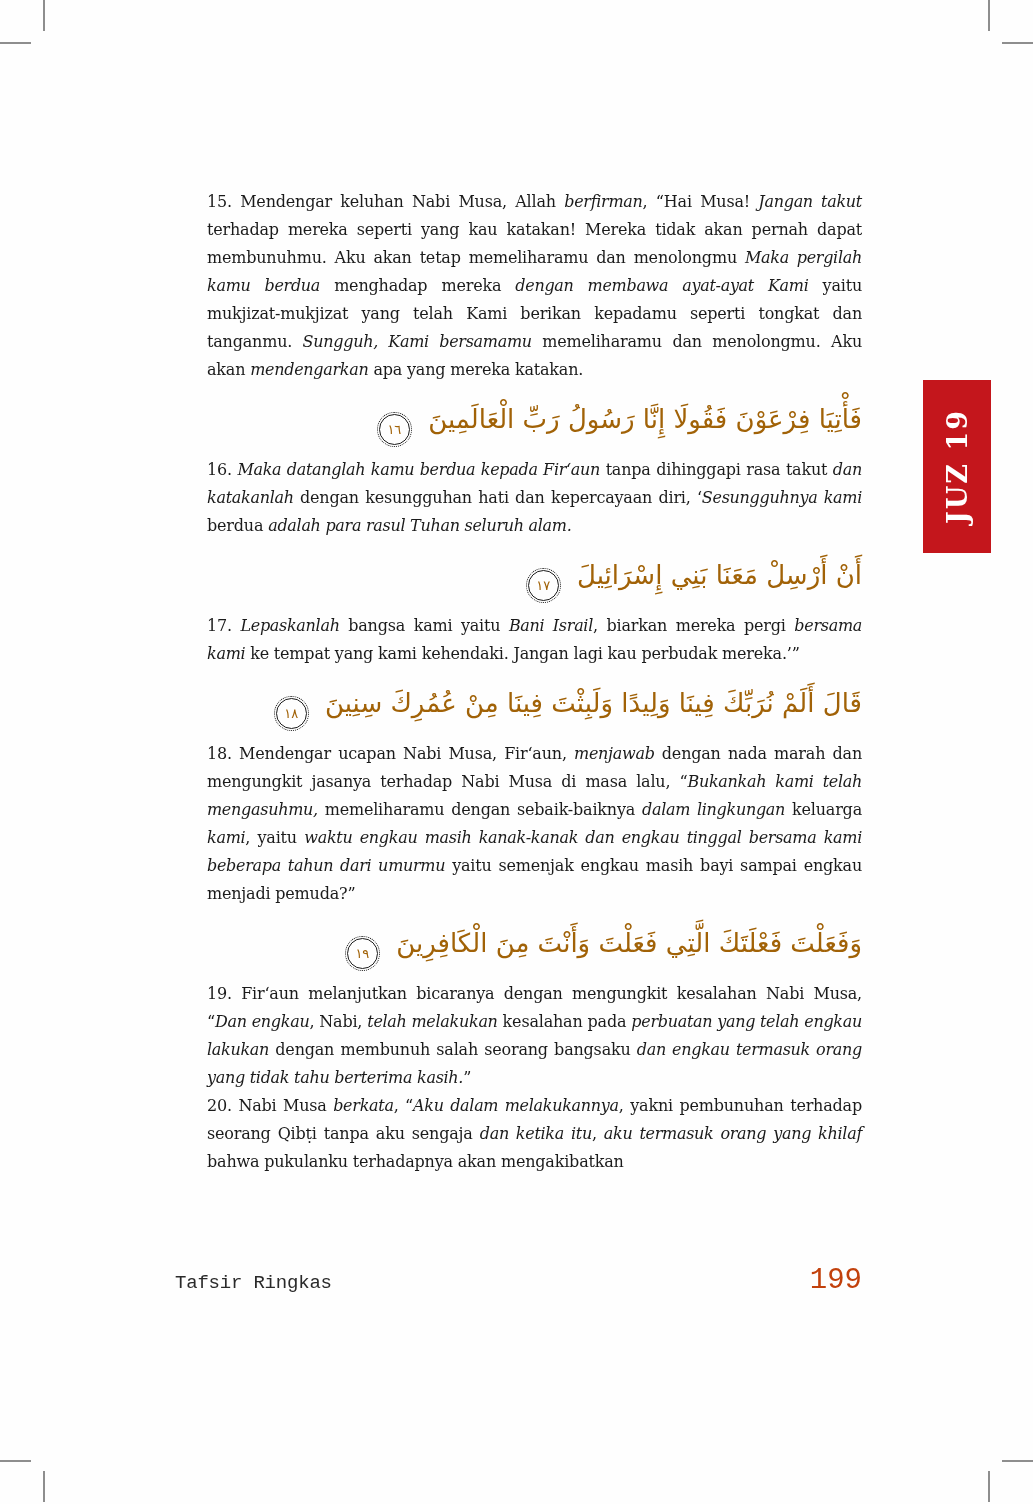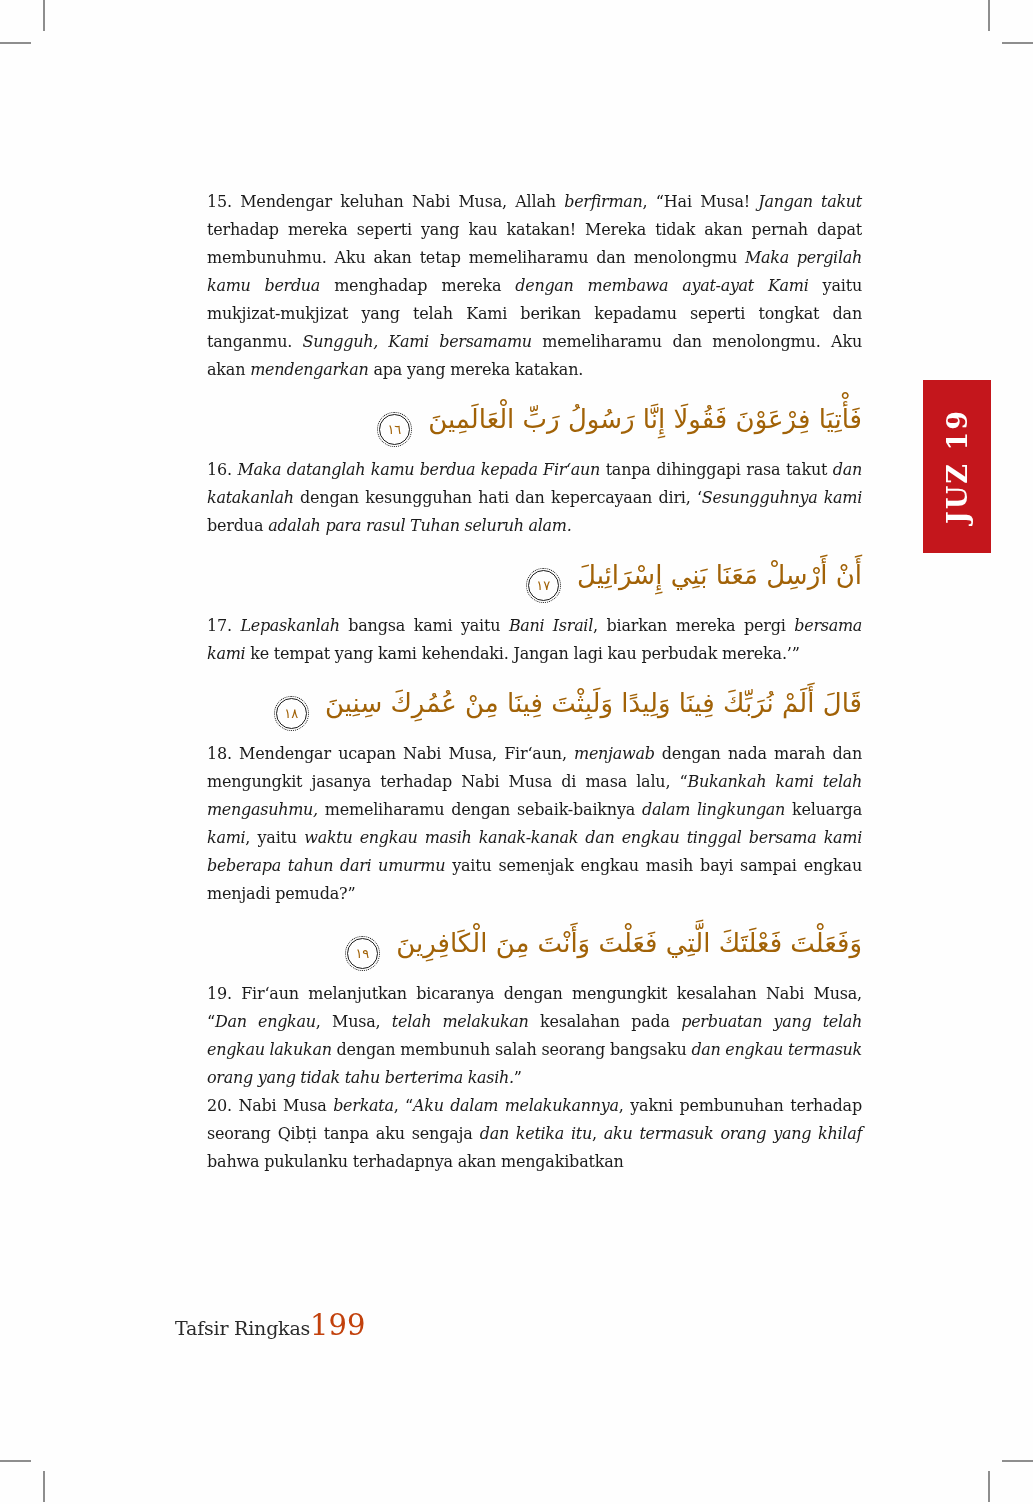--- a/index.html
+++ b/index.html
@@ -86,24 +86,25 @@
     border-radius: 50%;
     font-size: 13px;
     line-height: 1;
     vertical-align: -6px;
     font-family: "DejaVu Sans", sans-serif;
   }
 
   
   .footer {
     position: absolute;
-    left: 175px; right: 171px; top: 1308px;
+    left: 175px; right: 171px; top: 1264px;
     display: flex;
-    justify-content: flex-start;
+    justify-content: space-between;
     align-items: baseline;
+    font-family: Liberation Mono, monospace;
   }
   .footer .book-title { font-size: 19px; color: #2a2a2a; letter-spacing: -0.2px; }
   .footer .page-num  { font-size: 29px; color: #c2410c; }
 </style>
 </head>
 <body>
 
 <div class="page">
 
   <div class="crop v tl-v"></div>
@@ -142,21 +143,21 @@
       <span class="ayah-num">١٨</span>
     </div>
 
     <p class="para"><span>18. Mendengar ucapan Nabi Musa, Fir‘aun, </span><i>menjawab</i><span> dengan nada marah dan mengungkit jasanya terhadap Nabi Musa di masa lalu, “</span><i>Bukankah kami telah mengasuhmu,</i><span> memeliharamu dengan sebaik-baiknya </span><i>dalam lingkungan</i><span> keluarga </span><i>kami</i><span>, yaitu </span><i>waktu engkau masih kanak-kanak dan engkau tinggal bersama kami beberapa tahun dari umurmu</i><span> yaitu semenjak engkau masih bayi sampai engkau menjadi pemuda?”</span></p>
 
     <div class="ayah-row">
       <span class="ayah-text">وَفَعَلْتَ فَعْلَتَكَ الَّتِي فَعَلْتَ وَأَنْتَ مِنَ الْكَافِرِينَ</span>
       <span class="ayah-num">١٩</span>
     </div>
 
-    <p class="para"><span>19. Fir‘aun melanjutkan bicaranya dengan mengungkit kesalahan Nabi Musa, “</span><i>Dan engkau</i><span>, Musa, </span><i>telah melakukan</i><span> kesalahan pada </span><i>perbuatan yang telah engkau lakukan</i><span> dengan membunuh salah seorang bangsaku </span><i>dan engkau termasuk orang yang tidak tahu berterima kasih.</i><span>”</span></p>
+    <p class="para"><span>19. Fir‘aun melanjutkan bicaranya dengan mengungkit kesalahan Nabi Musa, “</span><i>Dan engkau</i><span>, Nabi, </span><i>telah melakukan</i><span> kesalahan pada </span><i>perbuatan yang telah engkau lakukan</i><span> dengan membunuh salah seorang bangsaku </span><i>dan engkau termasuk orang yang tidak tahu berterima kasih.</i><span>”</span></p>
 
 
     <p class="para"><span>20. Nabi Musa </span><i>berkata</i><span>, “</span><i>Aku dalam melakukannya</i><span>, yakni pembunuhan terhadap seorang Qibṭi tanpa aku sengaja </span><i>dan ketika itu</i><span>, </span><i>aku termasuk orang yang khilaf</i><span> bahwa pukulanku terhadapnya akan mengakibatkan</span></p>
 
   </div>
 
   <div class="footer">
     <span class="book-title">Tafsir Ringkas</span>
     <span class="page-num">199</span>
   </div>

